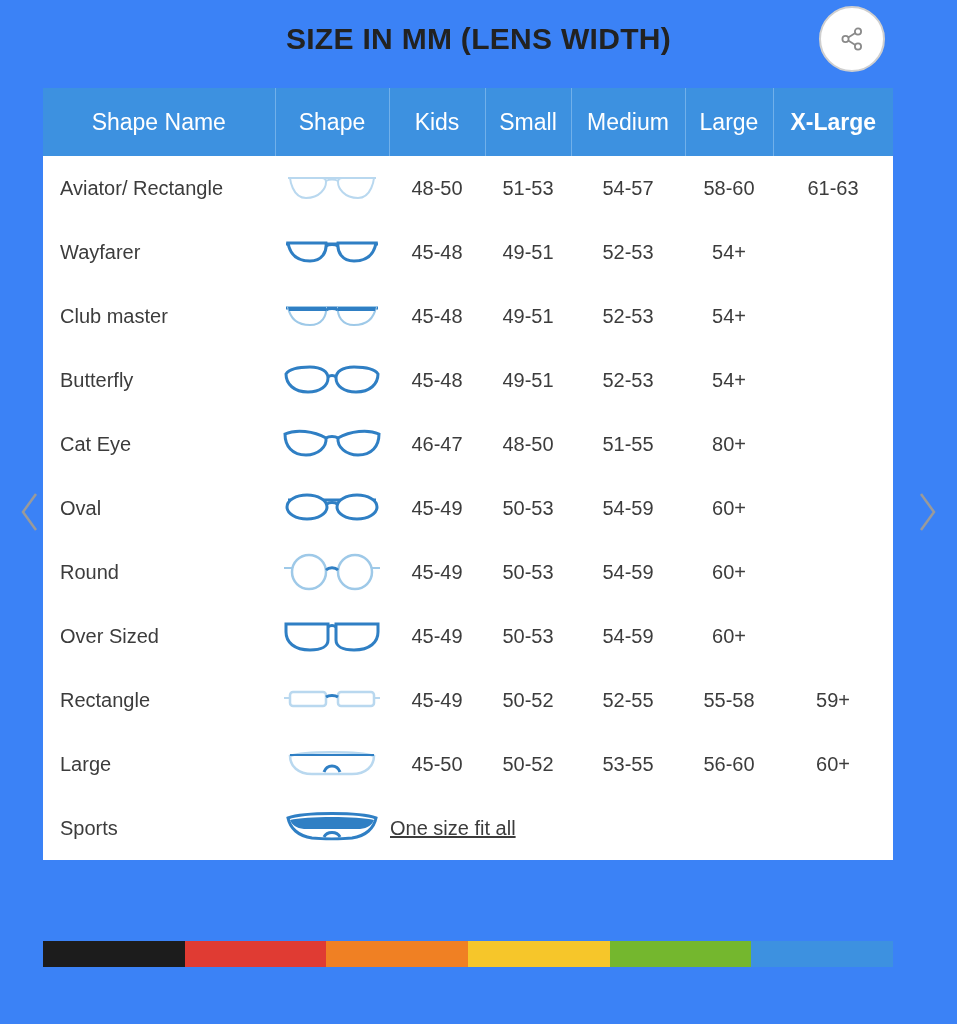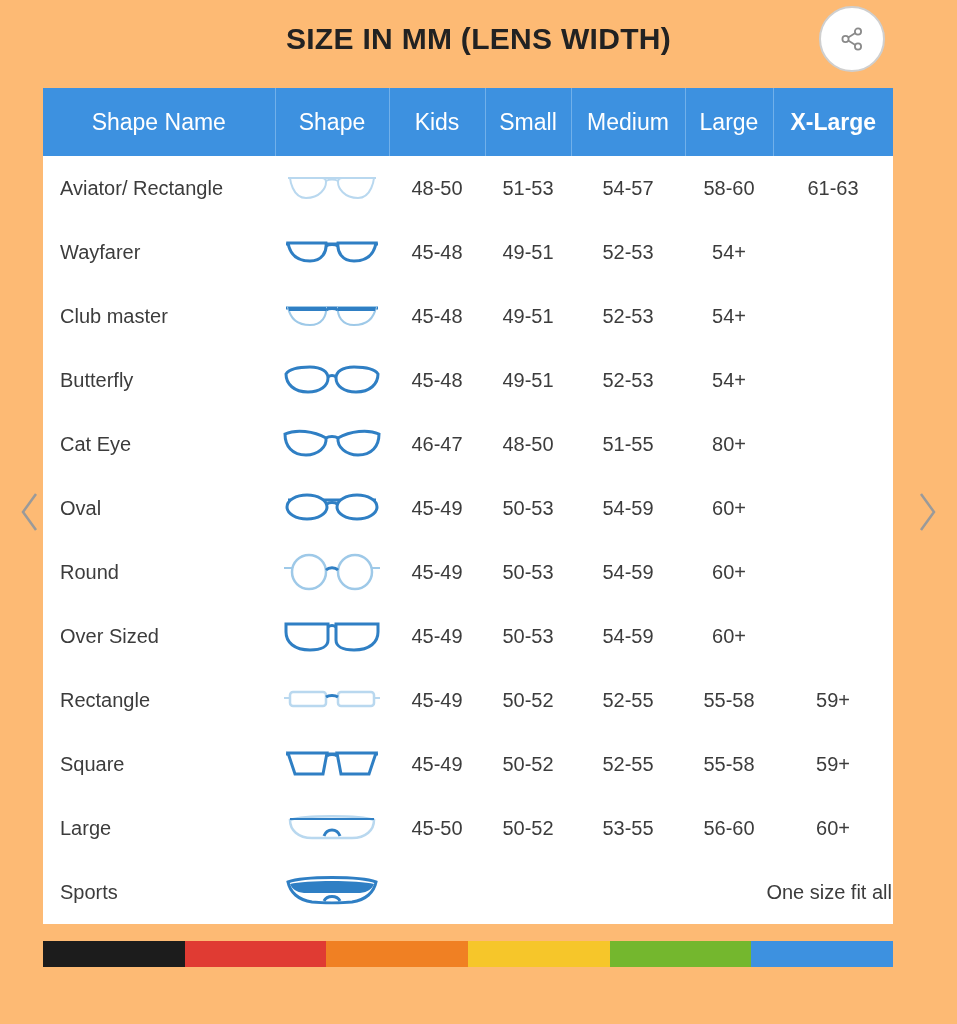--- a/index.html
+++ b/index.html
@@ -12,21 +12,21 @@
     height: 1024px;
     font-family: "Liberation Sans", sans-serif;
     position: relative;
     overflow: hidden;
   }
 
   .page {
     position: relative;
     width: 957px;
     height: 1024px;
-    background: #fdba74;
+    background: #3b82f6;
   }
 
   
   .header {
     position: relative;
     height: 88px;
   }
   .title {
     position: absolute;
     left: 0;
@@ -96,23 +96,24 @@
     text-align: center;
     padding: 0;
   }
   td.size-cell {
     text-align: center;
     font-size: 19px;
     color: #3c3c3c;
     margin-top: 6px;
   }
   td.onesize {
-    text-align: right;
+    text-align: left;
     font-size: 20px;
     color: #3c3c3c;
+    text-decoration: underline;
   }
 
   
   col.c-name  { width: 232px; }
   col.c-shape { width: 114px; }
   col.c-kids  { width: 96px; }
   col.c-small { width: 86px; }
   col.c-med   { width: 114px; }
   col.c-large { width: 88px; }
   col.c-xl    { width: 120px; }
@@ -337,36 +338,20 @@
               <path d="M46 19 C49 17 55 17 58 19" stroke="#2f7fc4" stroke-width="3" fill="none"></path>
             </svg>
           </td>
           <td class="size-cell">45-49</td>
           <td class="size-cell">50-52</td>
           <td class="size-cell">52-55</td>
           <td class="size-cell">55-58</td>
           <td class="size-cell">59+</td>
         </tr>
 
-        <tr>
-          <td class="name-cell">Square</td>
-          <td class="shape-cell">
-            <svg class="glasses" viewBox="0 0 104 44">
-              <path d="M6 12 H98" stroke="#2f7fc4" stroke-width="3" fill="none"></path>
-              <path d="M8 11 H47 L43 32 H15 Z" fill="#ffffff" stroke="#2f7fc4" stroke-width="3"></path>
-              <path d="M96 11 H57 L61 32 H89 Z" fill="#ffffff" stroke="#2f7fc4" stroke-width="3"></path>
-              <path d="M47 14 C49 12 55 12 57 14" stroke="#2f7fc4" stroke-width="3" fill="none"></path>
-            </svg>
-          </td>
-          <td class="size-cell">45-49</td>
-          <td class="size-cell">50-52</td>
-          <td class="size-cell">52-55</td>
-          <td class="size-cell">55-58</td>
-          <td class="size-cell">59+</td>
-        </tr>
 
         <tr>
           <td class="name-cell">Large</td>
           <td class="shape-cell">
             <svg class="glasses" viewBox="0 0 104 44">
               <path d="M10 14 C24 9 80 9 94 14 C94 24 86 32 72 32 H32 C18 32 10 24 10 14 Z" fill="#ffffff" stroke="#b9d8ef" stroke-width="2.5"></path>
               <path d="M44 30 C47 22 57 22 60 30" stroke="#2f7fc4" stroke-width="3" fill="none"></path>
               <path d="M10 13 H94" stroke="#2f7fc4" stroke-width="2" fill="none"></path>
             </svg>
           </td>

